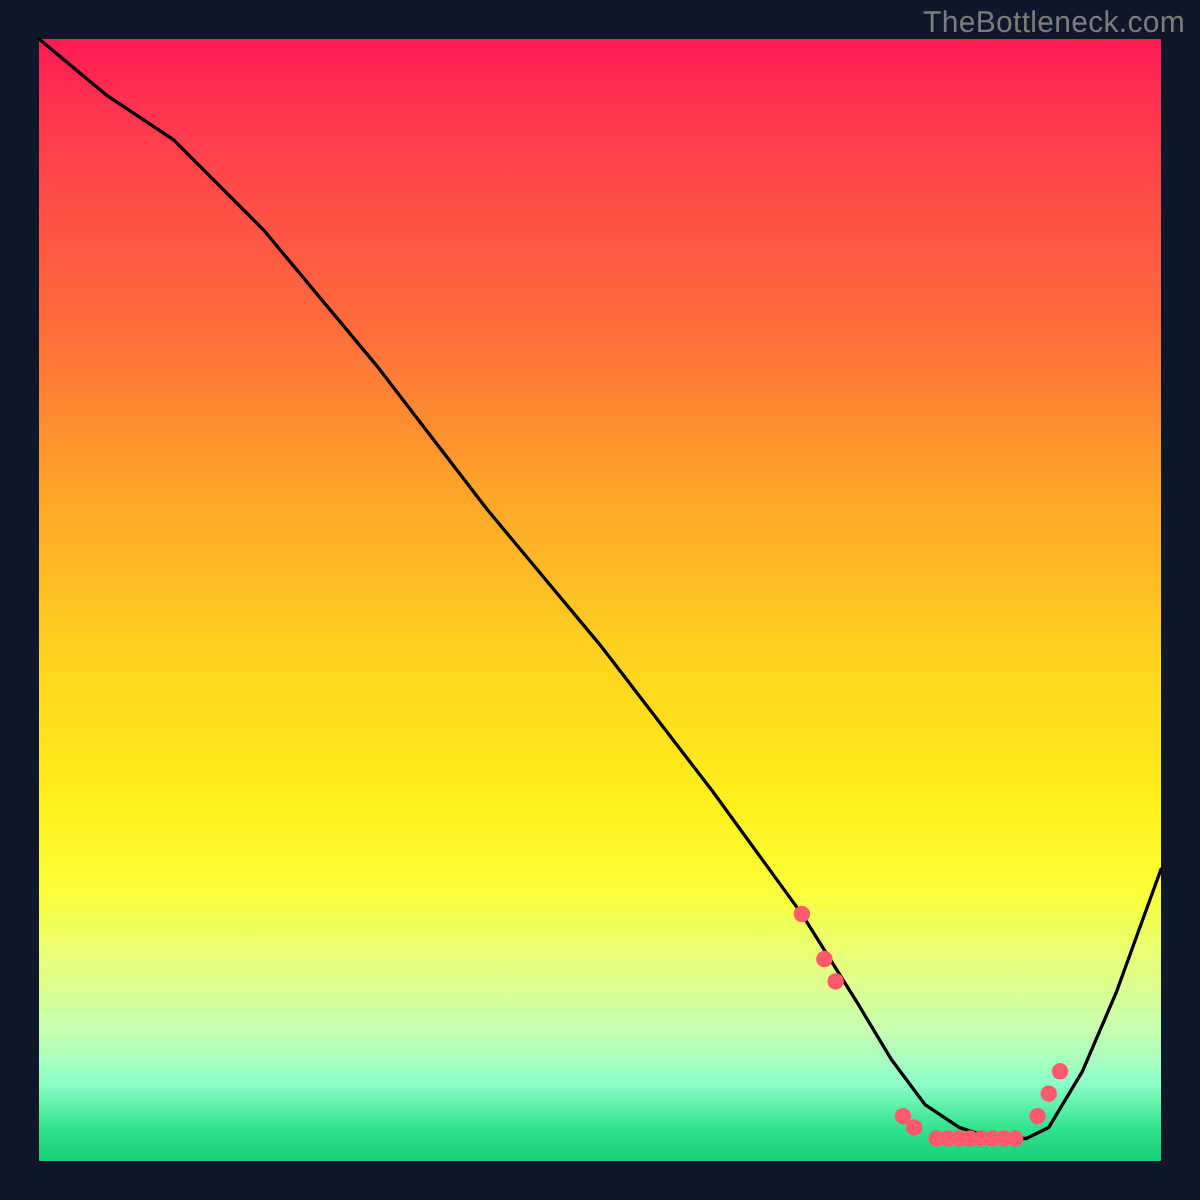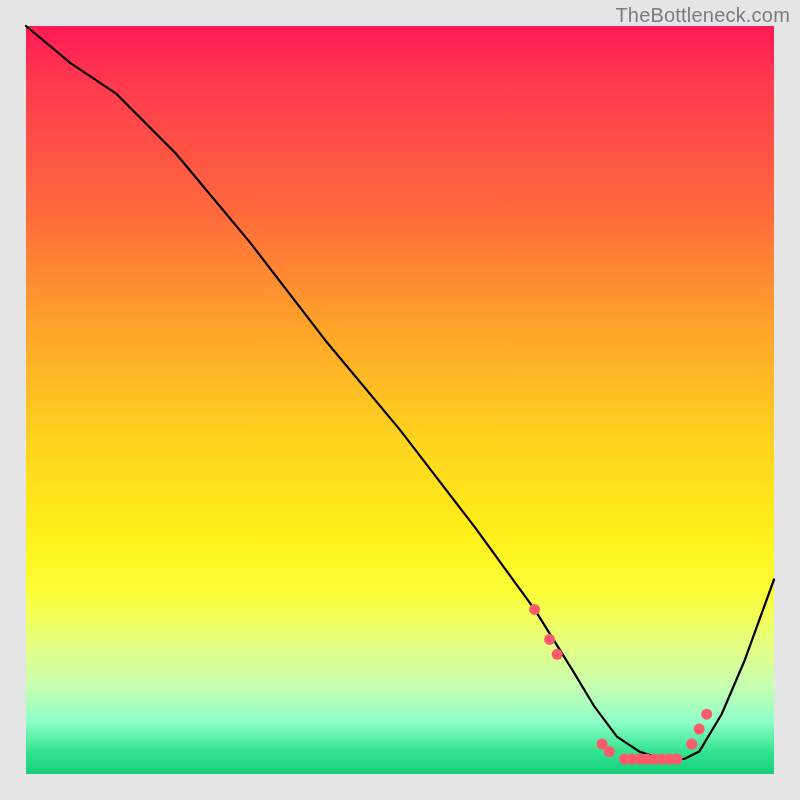--- a/index.html
+++ b/index.html
@@ -1,21 +1,21 @@
 <!DOCTYPE html>
 <html><head>
 <meta charset="utf-8">
 <style>
   * { margin: 0; padding: 0; box-sizing: border-box; }
   html, body { width: 800px; height: 800px; background: #000; overflow: hidden; }
   .stage {
     position: relative;
     width: 800px;
     height: 800px;
-    background: #e5e5e5;
+    background: #0f172a;
   }
   .plot-area {
     position: absolute;
     left: 26px;
     top: 26px;
     width: 748px;
     height: 748px;
     
     background: linear-gradient(
       to bottom,

